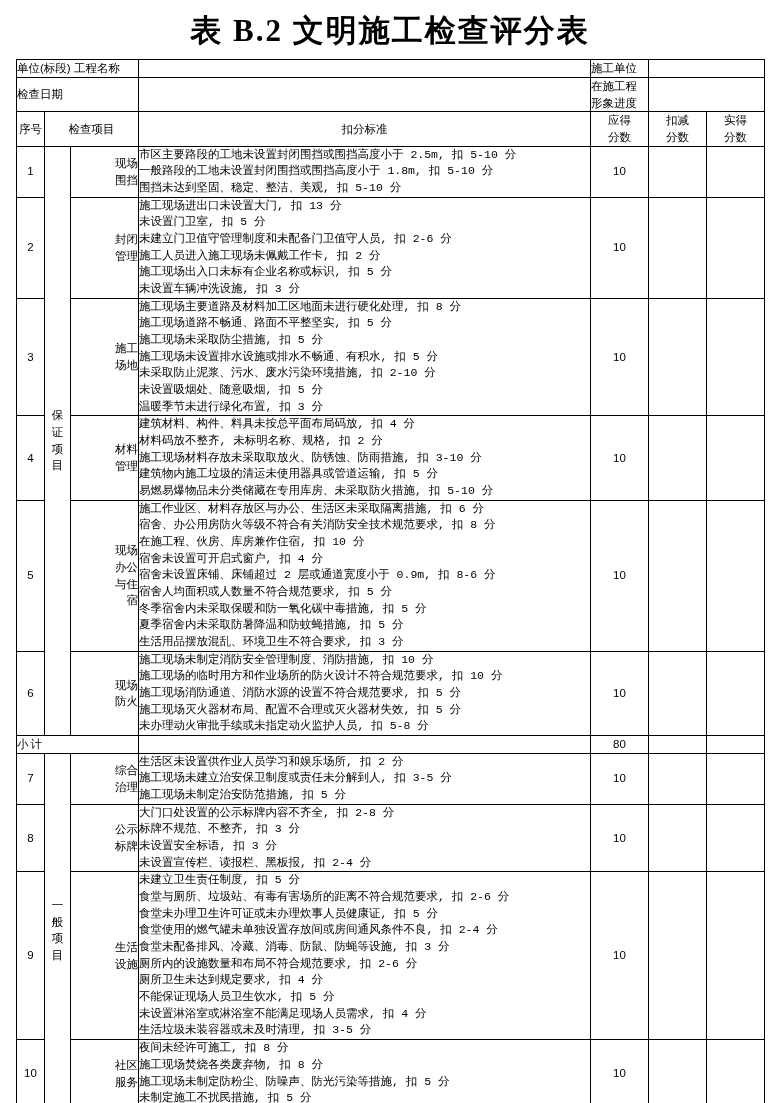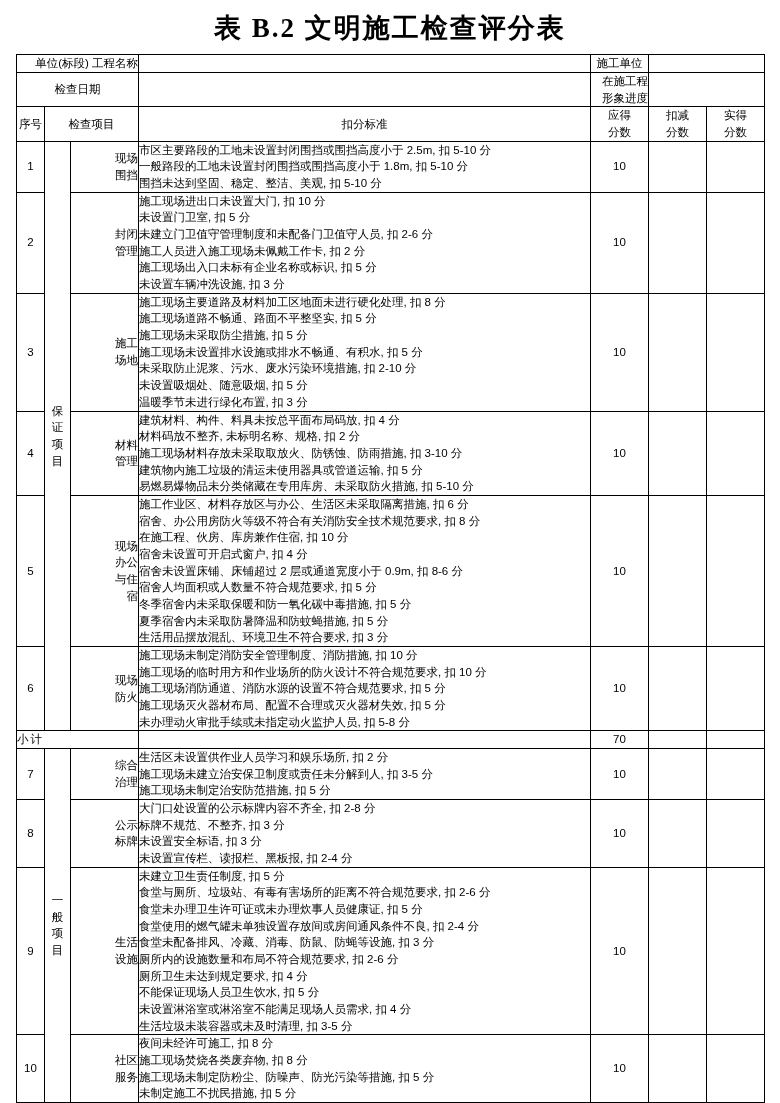--- a/index.html
+++ b/index.html
@@ -17,47 +17,47 @@
   .page {
     position: relative;
     width: 780px;
     height: 1103px;
     box-sizing: border-box;
     padding: 8px 16px 0 16px;
   }
   .doc-title {
     text-align: center;
     font-family: "Liberation Serif", "DejaVu Serif", serif;
-    font-size: 27px;
+    font-size: 31px;
     font-weight: bold;
     letter-spacing: 2px;
     margin: 4px 0 10px 0;
     line-height: 1.2;
   }
   table.main {
     border-collapse: collapse;
     width: 748px;
     table-layout: fixed;
   }
   table.main td, table.main th {
     border: 1px solid #000;
     font-size: 11.5px;
     font-family: "Liberation Sans", "DejaVu Sans", sans-serif;
     padding: 0;
     vertical-align: middle;
     line-height: 1.45;
   }
   .hdr-label {
-    text-align: center;
+    text-align: left;
     font-size: 12px;
     padding: 1px 3px;
     line-height: 1.35;
   }
   .two-line {
-    text-align: right;
+    text-align: left;
     font-size: 12px;
     line-height: 1.3;
     padding: 2px 3px;
   }
   .col-head {
     text-align: center;
     font-size: 12.5px;
     font-weight: normal;
     padding: 3px 2px;
     line-height: 1.3;
@@ -83,21 +83,21 @@
     padding: 2px 1px;
     margin-left: 36px;
   }
   .item-name span { display: block; }
   .criteria {
     text-align: left;
     font-size: 11.5px;
     padding: 3px 4px 3px 6px;
     line-height: 1.42;
   }
-  .criteria div { white-space: nowrap; }
+  .criteria div { white-space: nowrap; font-family: Liberation Mono, monospace; }
   .score {
     text-align: center;
     font-size: 12.5px;
   }
   .subtotal-label {
     font-size: 13px;
     letter-spacing: 2px;
   }
   .blank {
     background: #fff;
@@ -181,21 +181,21 @@
         <td class="score blank"></td>
       </tr>
 
       <tr>
         <td class="seq">2</td>
         <td class="item-name">
           <span>封闭</span>
           <span>管理</span>
         </td>
         <td class="criteria">
-          <div>施工现场进出口未设置大门, 扣 10 分</div>
+          <div>施工现场进出口未设置大门, 扣 13 分</div>
           <div>未设置门卫室, 扣 5 分</div>
           <div>未建立门卫值守管理制度和未配备门卫值守人员, 扣 2-6 分</div>
           <div>施工人员进入施工现场未佩戴工作卡, 扣 2 分</div>
           <div>施工现场出入口未标有企业名称或标识, 扣 5 分</div>
           <div>未设置车辆冲洗设施, 扣 3 分</div>
         </td>
         <td class="score">10</td>
         <td class="score blank"></td>
         <td class="score blank"></td>
       </tr>
@@ -276,21 +276,21 @@
           <div>未办理动火审批手续或未指定动火监护人员, 扣 5-8 分</div>
         </td>
         <td class="score">10</td>
         <td class="score blank"></td>
         <td class="score blank"></td>
       </tr>
 
       <tr>
         <td colspan="3" class="subtotal-label">小计</td>
         <td class="blank"></td>
-        <td class="score">70</td>
+        <td class="score">80</td>
         <td class="score blank"></td>
         <td class="score blank"></td>
       </tr>
 
       <tr>
         <td class="seq">7</td>
         <td class="vert-group" rowspan="4">
           <span>一</span>
             <span>般</span>
             <span>项</span>

